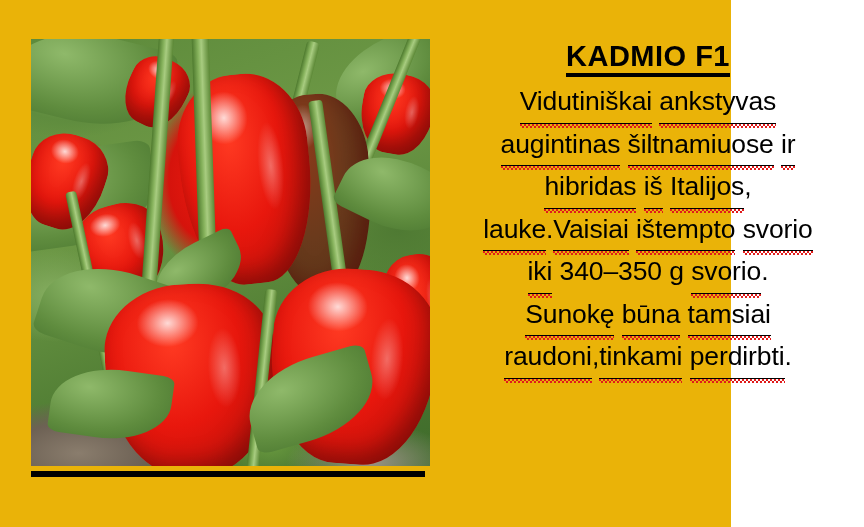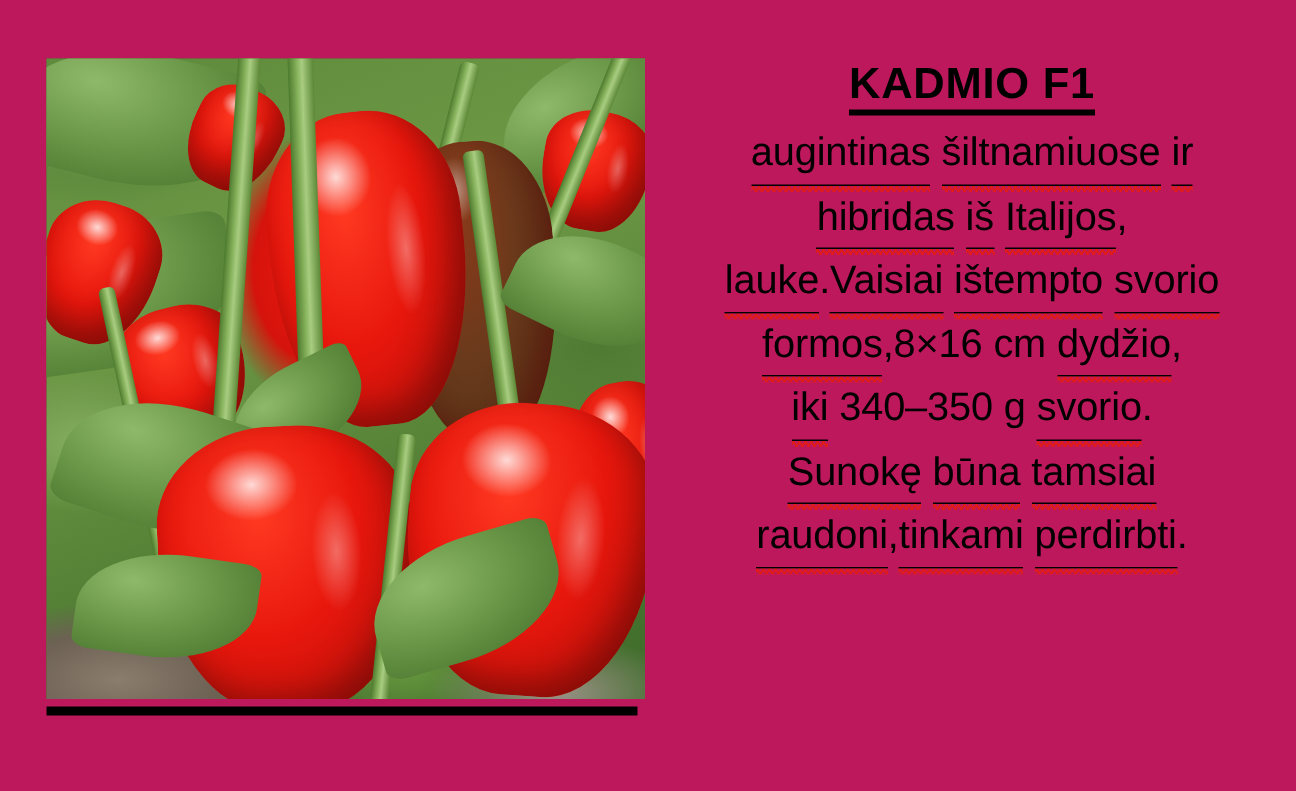--- a/index.html
+++ b/index.html
@@ -8,23 +8,23 @@
   }
   body {
     width: 864px;
     height: 527px;
     background: #ffffff;
     font-family: "Liberation Sans", sans-serif;
     overflow: hidden;
   }
   #page {
     position: relative;
-    width: 864px;
+    width: 731px;
     height: 527px;
-    background: #be185d;
+    background: #eab308;
   }
 
   
   #photo-block {
     position: absolute;
     left: 31px;
     top: 39px;
     width: 399px;
     height: 427px;
     overflow: hidden;
@@ -210,23 +210,23 @@
     <div class="leaf l7"></div>
   </div>
 
   <div id="photo-rule"></div>
 
   <div id="text-panel">
     <div id="title-row">
       <span id="title">KADMIO F1</span>
     </div>
     <div id="body-lines">
+        <div class="body-line"><span class="w">Vidutiniškai</span> <span class="w">ankstyvas</span></div>
         <div class="body-line"><span class="w">augintinas</span> <span class="w">šiltnamiuose</span> <span class="w">ir</span></div>
         <div class="body-line"><span class="w">hibridas</span> <span class="w">iš</span> <span class="w">Italijos</span><span class="n">,</span></div>
         <div class="body-line"><span class="w">lauke</span><span class="n">. </span><span class="w">Vaisiai</span> <span class="w">ištempto</span> <span class="w">svorio</span></div>
-        <div class="body-line"><span class="w">formos</span><span class="n">, </span><span class="n">8×16 cm</span> <span class="w">dydžio</span><span class="n">,</span></div>
         <div class="body-line"><span class="w">iki</span> <span class="n">340–350 g</span> <span class="w">svorio</span><span class="n">.</span></div>
         <div class="body-line"><span class="w">Sunokę</span> <span class="w">būna</span> <span class="w">tamsiai</span></div>
         <div class="body-line"><span class="w">raudoni</span><span class="n">, </span><span class="w">tinkami</span> <span class="w">perdirbti</span><span class="n">.</span></div>
       </div>
   </div>
 
 </div>
 
 </body></html>

